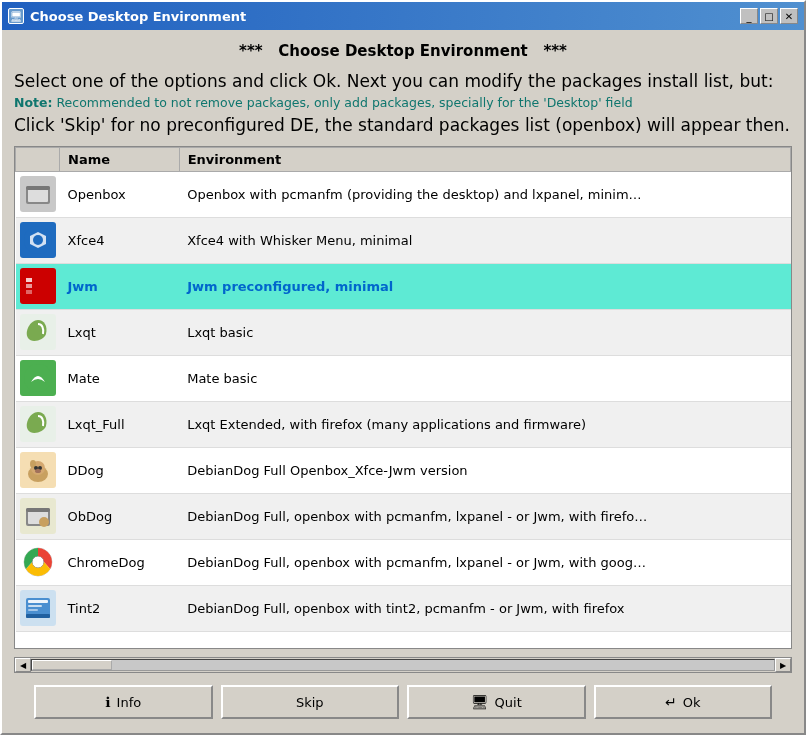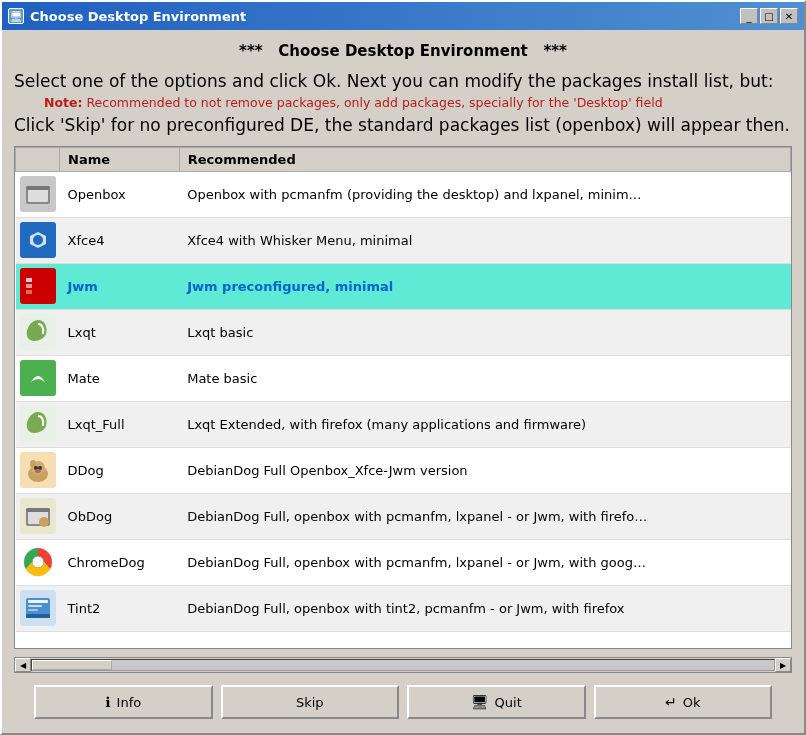--- a/index.html
+++ b/index.html
@@ -89,22 +89,21 @@
       font-weight: bold;
       font-size: 15px;
       margin-bottom: 6px;
     }
     .header-desc {
       font-size: 17px;
       color: #000;
     }
     .header-note {
       font-size: 12.5px;
-      color: #b91c1c;
-      margin-left: 30px;
+      color: #0f766e;
     }
     .table-container {
       flex: 1;
       border: 1px solid #888;
       background: #fff;
       overflow: auto;
       margin-bottom: 8px;
     }
     table {
       width: 100%;
@@ -254,21 +253,21 @@
       </div>
       <div class="header-desc">Click 'Skip' for no preconfigured DE, the standard packages list (openbox) will appear then.</div>
     </div>
 
     <div class="table-container">
       <table>
         <thead>
           <tr>
             <th class="icon-cell"></th>
             <th>Name</th>
-            <th>Recommended</th>
+            <th>Environment</th>
           </tr>
         </thead>
         <tbody id="table-body">
         <tr>
     <td class="icon-cell">
       <div class="de-icon" style="background:#c8c8c8;border-radius:3px;width:36px;height:36px;display:inline-flex;align-items:center;justify-content:center;">
         <svg width="32" height="32" viewBox="0 0 32 32">
                     <rect x="4" y="8" width="24" height="18" rx="2" fill="#888"></rect>
                     <rect x="6" y="10" width="20" height="14" rx="1" fill="#ddd"></rect>
                     <rect x="4" y="8" width="24" height="4" rx="2" fill="#777"></rect>

